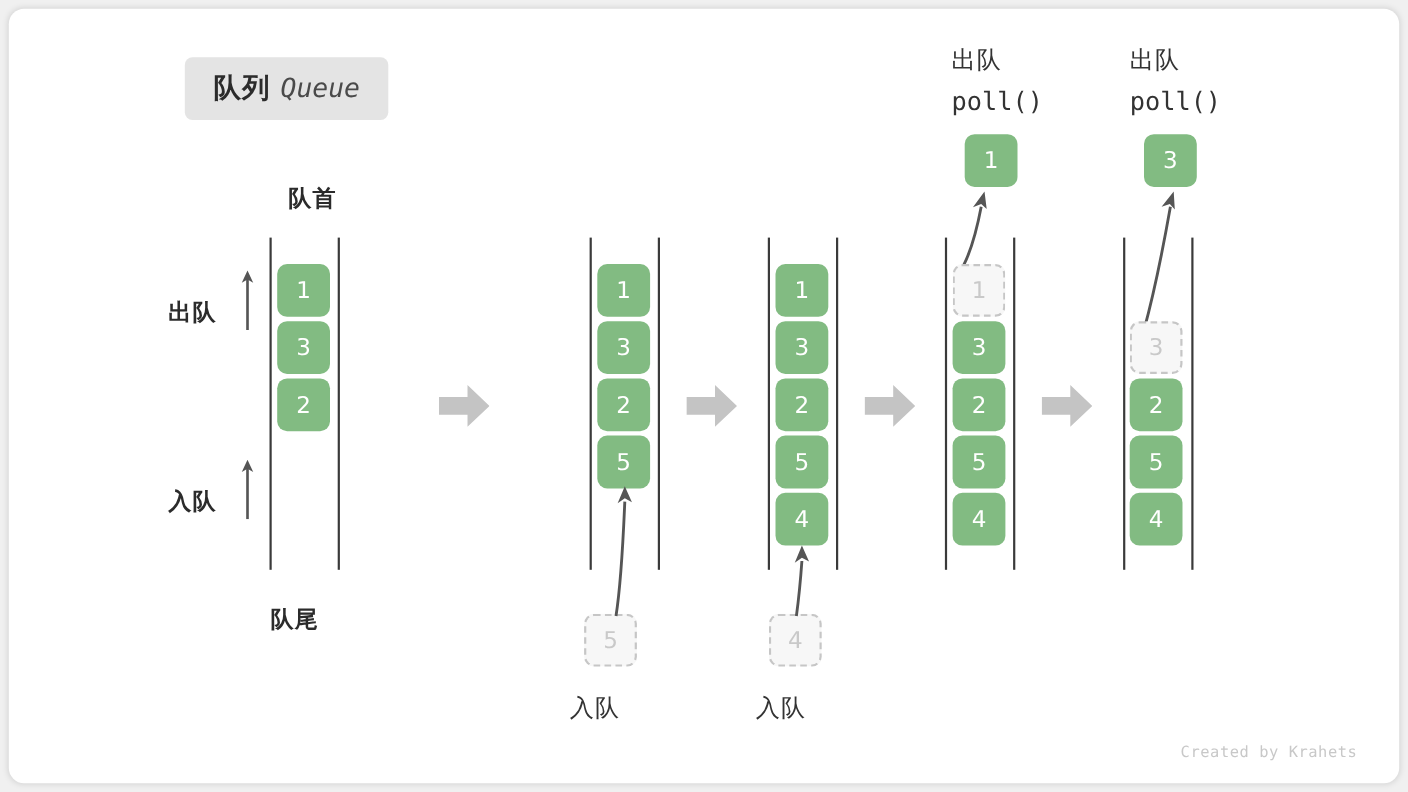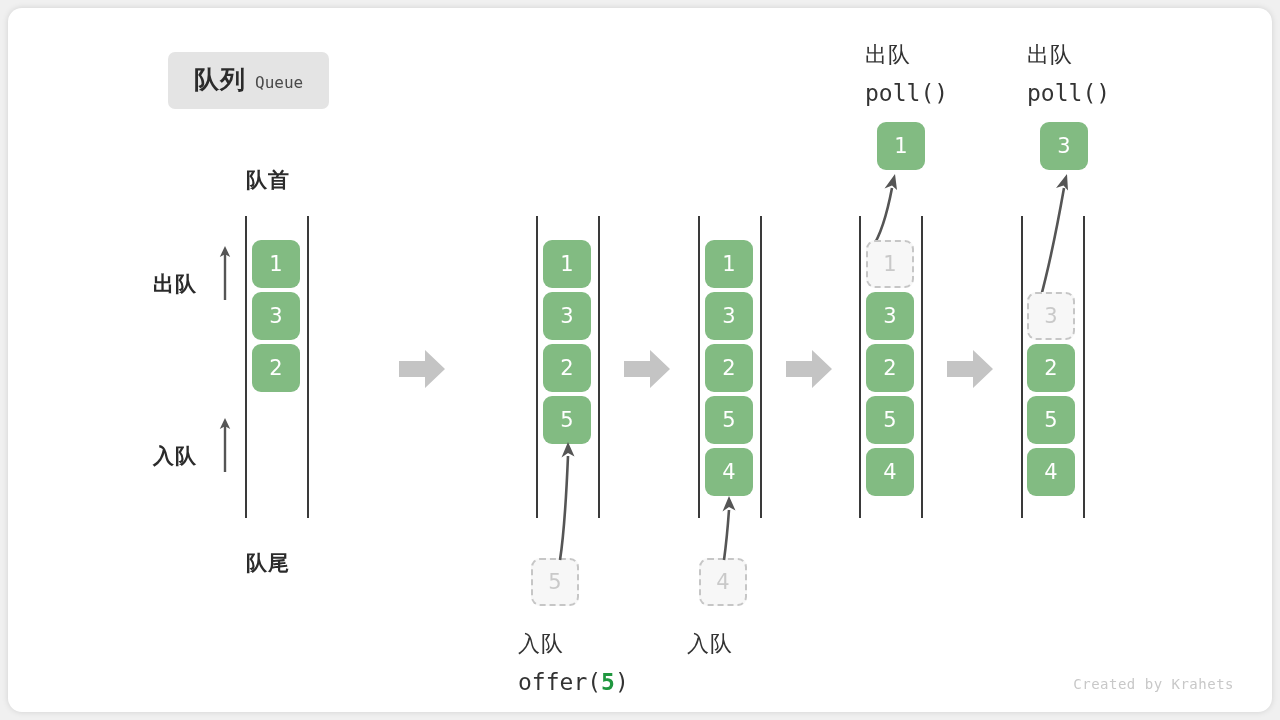--- a/index.html
+++ b/index.html
@@ -34,24 +34,25 @@
     border-radius: 7px;
     white-space: nowrap;
   }
   #title-badge .cn {
     font-size: 25px;
     font-weight: bold;
     color: #2b2b2b;
     letter-spacing: 1px;
   }
   #title-badge .en {
-    font-size: 16px;
+    font-size: 24px;
     color: #4a4a4a;
     font-family: "DejaVu Sans Mono", "Liberation Mono", monospace;
     margin-left: 9px;
+    font-style: italic;
   }
 
   
   .lbl-bold {
     font-size: 21px;
     font-weight: bold;
     color: #2b2b2b;
     white-space: nowrap;
     letter-spacing: 1px;
   }
@@ -123,21 +124,21 @@
 </style>
 </head>
 <body>
 
 <div id="card">
 
   <div class="abs" id="title-badge">
     <span class="cn">队列</span><span class="en">Queue</span>
   </div>
 
-  <div class="abs lbl-bold" style="left:238px; top:158px;">队首</div>
+  <div class="abs lbl-bold" style="left:254px; top:158px;">队首</div>
 
   <div class="abs lbl-bold" style="left:238px; top:541px;">队尾</div>
 
   <div class="abs lbl-bold" style="left:145px; top:262px;">出队</div>
   <svg class="abs uparrow" style="left:209px; top:236px;" viewBox="0 0 16 56">
     <path d="M8 56 L8 8" stroke="#555555" stroke-width="2.4" fill="none"></path>
     <path d="M8 2 L13.2 13 L8 10.2 L2.8 13 Z" fill="#555555"></path>
   </svg>
 
   <div class="abs lbl-bold" style="left:145px; top:434px;">入队</div>
@@ -168,21 +169,20 @@
       <div class="cell" style="position: absolute; left: 0px; top: 156px;">5</div>
     </div>
 
   <div class="abs cell ghost" style="left:523px; top:550px;">5</div>
   <svg class="abs motion" style="left:530px; top:428px; width:50px; height:126px;" viewBox="0 0 50 126">
     <path d="M22 124 Q27 92 30 20" stroke="#555555" stroke-width="2.6" fill="none"></path>
     <path d="M30 6 L36.5 20.5 L30 17 L23.5 21.5 Z" fill="#555555"></path>
   </svg>
   <div class="abs op-label" style="left:510px; top:617px;">
     <div class="cn">入队</div>
-    <div class="code"><span>offer(</span><span class="num">5</span><span>)</span></div>
   </div>
 
   <svg class="abs step-arrow" style="left:616px; top:340px;" viewBox="0 0 46 42">
     <path d="M0 13 L26 13 L26 2 L46 21 L26 40 L26 29 L0 29 Z" fill="#c4c4c4"></path>
   </svg>
 
   <div class="abs rail" style="left:690px; top:208px; height:302px;"></div>
   <div class="abs rail" style="left:752px; top:208px; height:302px;"></div>
   <div class="abs" id="col-3-cells" style="left:697px; top:232px;">
       <div class="cell" style="position: absolute; left: 0px; top: 0px;">1</div>

